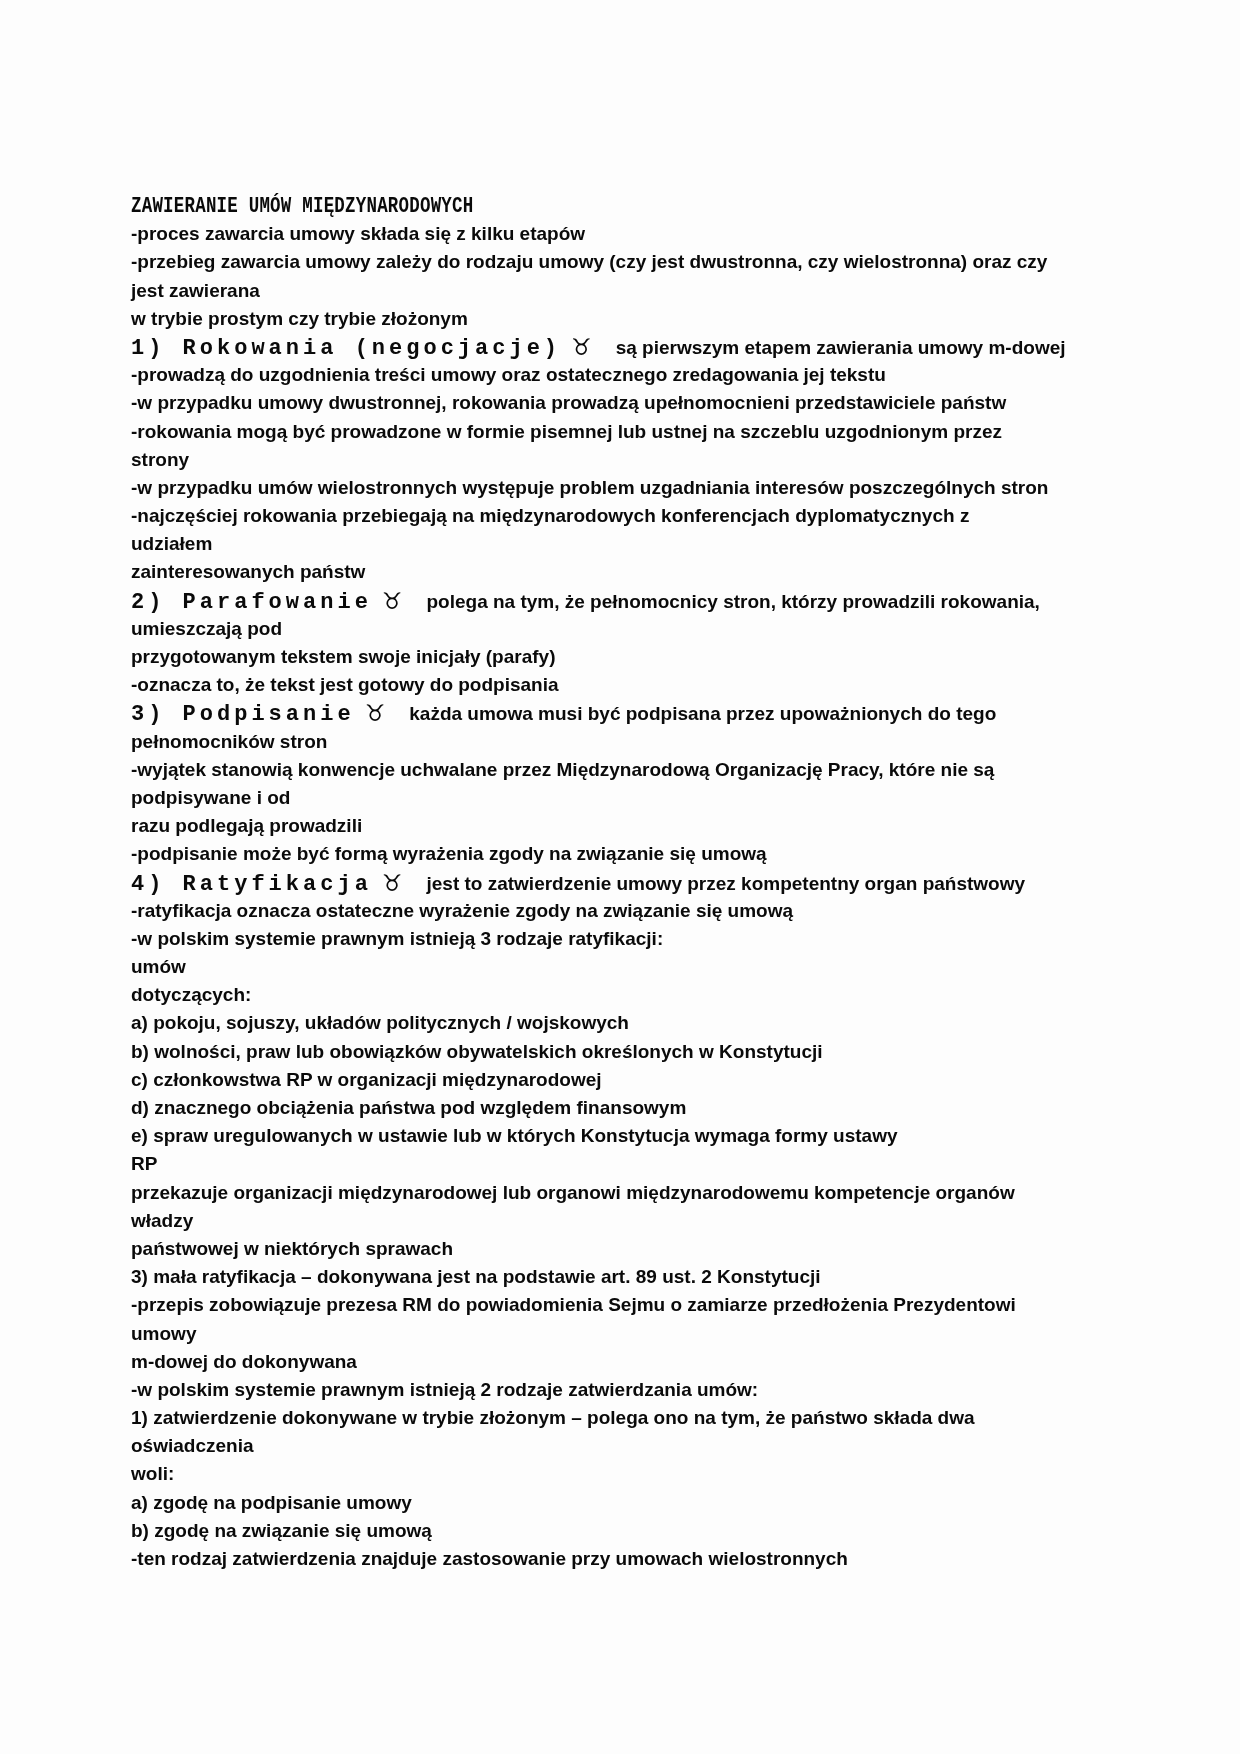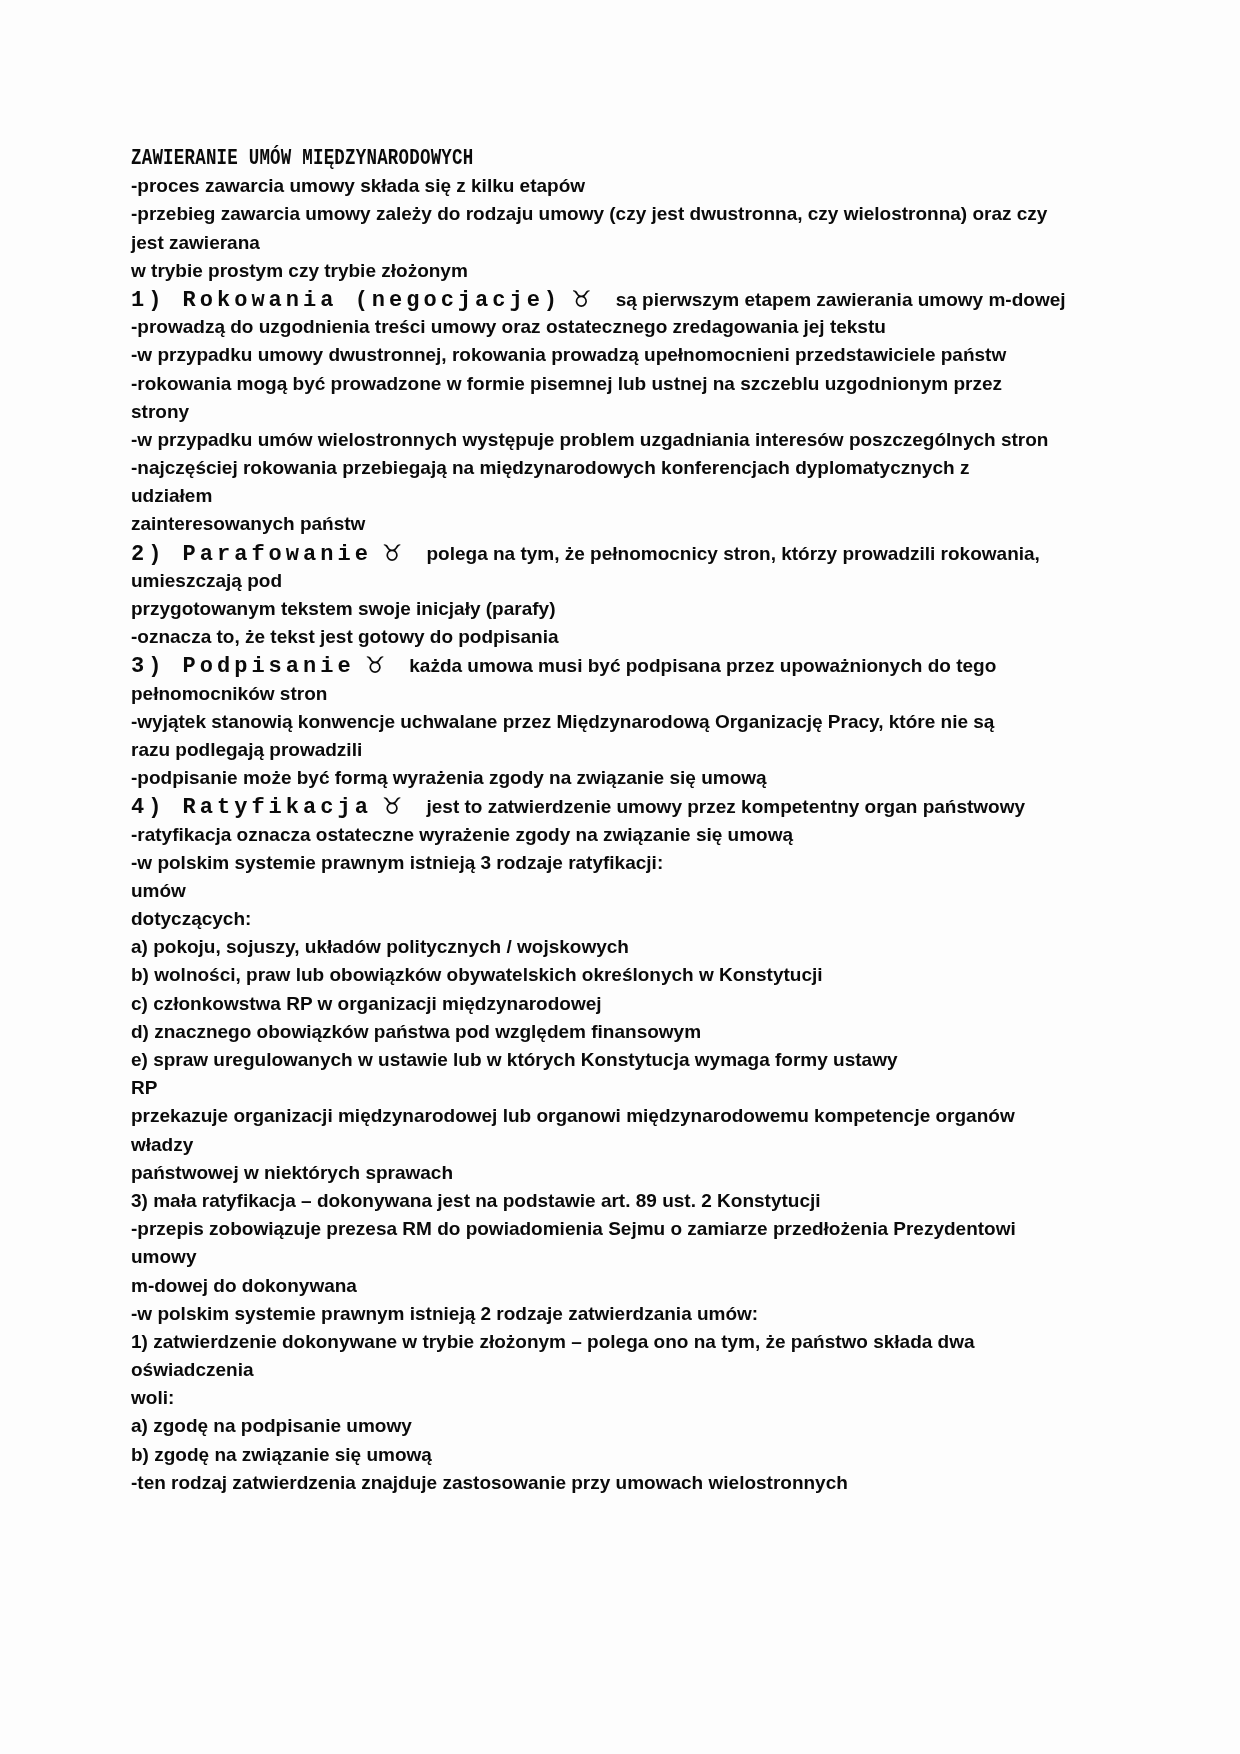--- a/index.html
+++ b/index.html
@@ -43,21 +43,21 @@
     font-family: "DejaVu Sans", sans-serif;
     font-weight: 400;
     font-size: 23px;
     margin: 0 24px 0 10px;
     vertical-align: -1px;
   }
 </style>
 </head>
 <body style="background: rgb(253, 253, 253);">
 
-<div class="page" style="color: rgb(10, 10, 10);">
+<div class="page" style="color: rgb(10, 10, 10); margin-top: 48px;">
   <div class="line title">ZAWIERANIE UMÓW MIĘDZYNARODOWYCH</div>
   <div>
       <div class="line body">-proces zawarcia umowy składa się z kilku etapów</div>
       <div class="line body">-przebieg zawarcia umowy zależy do rodzaju umowy (czy jest dwustronna, czy wielostronna) oraz czy</div>
       <div class="line body">jest zawierana</div>
       <div class="line body">w trybie prostym czy trybie złożonym</div>
       <div class="line heading"><span class="mono">1) Rokowania (negocjacje)</span><span class="symbol">♉</span><span>są pierwszym etapem zawierania umowy m-dowej</span></div>
       <div class="line body">-prowadzą do uzgodnienia treści umowy oraz ostatecznego zredagowania jej tekstu</div>
       <div class="line body">-w przypadku umowy dwustronnej, rokowania prowadzą upełnomocnieni przedstawiciele państw</div>
       <div class="line body">-rokowania mogą być prowadzone w formie pisemnej lub ustnej na szczeblu uzgodnionym przez</div>
@@ -66,31 +66,32 @@
       <div class="line body">-najczęściej rokowania przebiegają na międzynarodowych konferencjach dyplomatycznych z</div>
       <div class="line body">udziałem</div>
       <div class="line body">zainteresowanych państw</div>
       <div class="line heading"><span class="mono">2) Parafowanie</span><span class="symbol">♉</span><span>polega na tym, że pełnomocnicy stron, którzy prowadzili rokowania,</span></div>
       <div class="line body">umieszczają pod</div>
       <div class="line body">przygotowanym tekstem swoje inicjały (parafy)</div>
       <div class="line body">-oznacza to, że tekst jest gotowy do podpisania</div>
       <div class="line heading"><span class="mono">3) Podpisanie</span><span class="symbol">♉</span><span>każda umowa musi być podpisana przez upoważnionych do tego</span></div>
       <div class="line body">pełnomocników stron</div>
       <div class="line body">-wyjątek stanowią konwencje uchwalane przez Międzynarodową Organizację Pracy, które nie są</div>
+      <div class="line body">podpisywane i od</div>
       <div class="line body">razu podlegają prowadzili</div>
       <div class="line body">-podpisanie może być formą wyrażenia zgody na związanie się umową</div>
       <div class="line heading"><span class="mono">4) Ratyfikacja</span><span class="symbol">♉</span><span>jest to zatwierdzenie umowy przez kompetentny organ państwowy</span></div>
       <div class="line body">-ratyfikacja oznacza ostateczne wyrażenie zgody na związanie się umową</div>
       <div class="line body">-w polskim systemie prawnym istnieją 3 rodzaje ratyfikacji:</div>
       <div class="line body">umów</div>
       <div class="line body">dotyczących:</div>
       <div class="line body">a) pokoju, sojuszy, układów politycznych / wojskowych</div>
       <div class="line body">b) wolności, praw lub obowiązków obywatelskich określonych w Konstytucji</div>
       <div class="line body">c) członkowstwa RP w organizacji międzynarodowej</div>
-      <div class="line body">d) znacznego obowiązków państwa pod względem finansowym</div>
+      <div class="line body">d) znacznego obciążenia państwa pod względem finansowym</div>
       <div class="line body">e) spraw uregulowanych w ustawie lub w których Konstytucja wymaga formy ustawy</div>
       <div class="line body">RP</div>
       <div class="line body">przekazuje organizacji międzynarodowej lub organowi międzynarodowemu kompetencje organów</div>
       <div class="line body">władzy</div>
       <div class="line body">państwowej w niektórych sprawach</div>
       <div class="line body">3) mała ratyfikacja – dokonywana jest na podstawie art. 89 ust. 2 Konstytucji</div>
       <div class="line body">-przepis zobowiązuje prezesa RM do powiadomienia Sejmu o zamiarze przedłożenia Prezydentowi</div>
       <div class="line body">umowy</div>
       <div class="line body">m-dowej do dokonywana</div>
       <div class="line body">-w polskim systemie prawnym istnieją 2 rodzaje zatwierdzania umów:</div>

